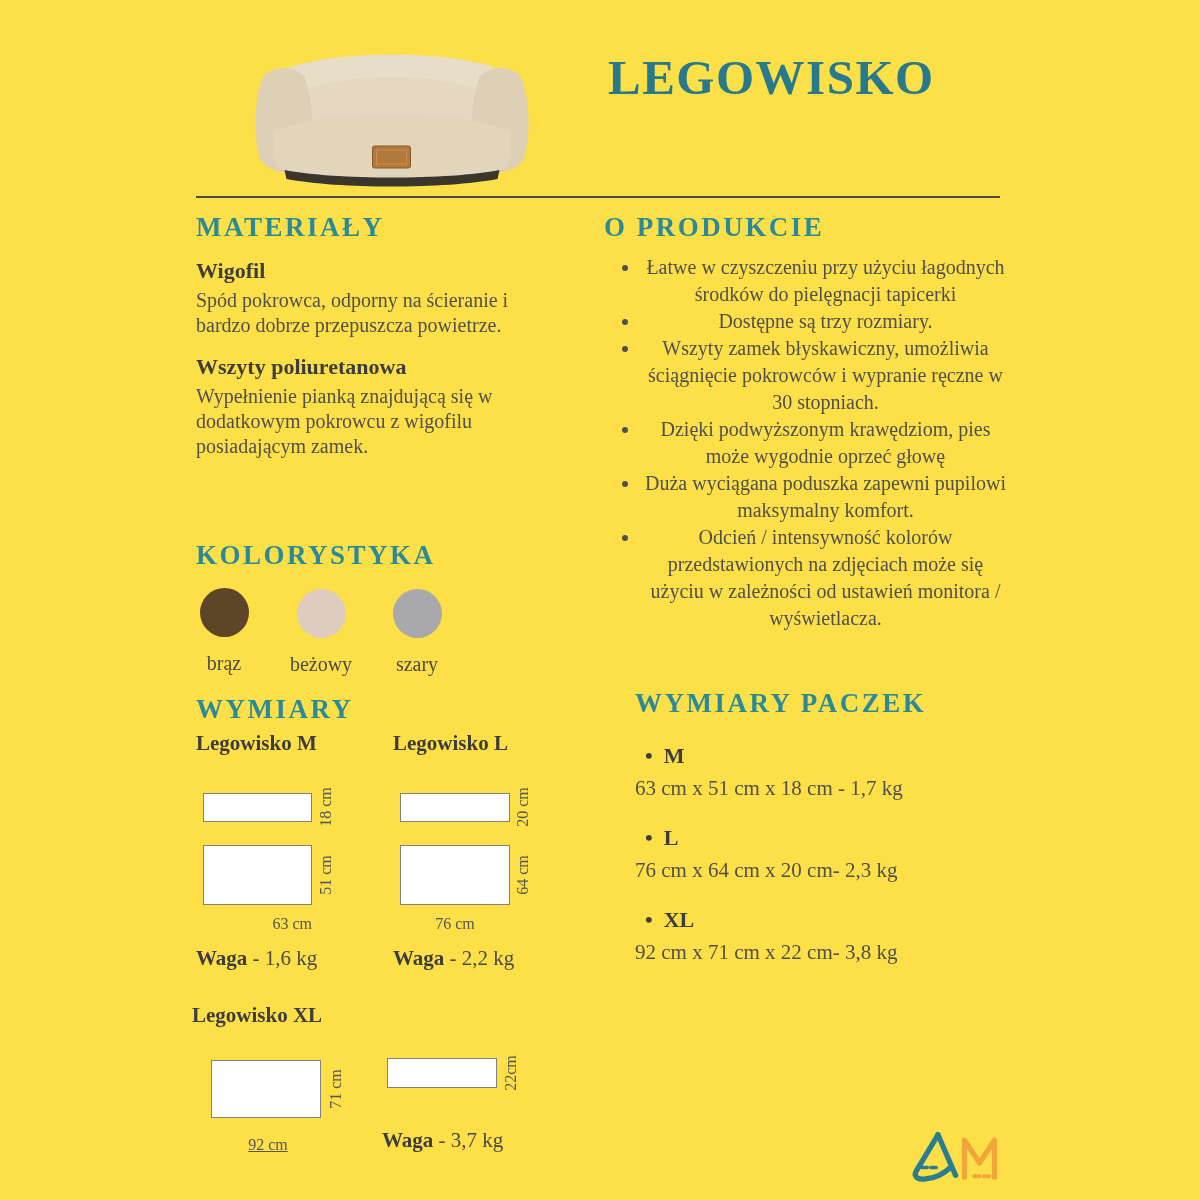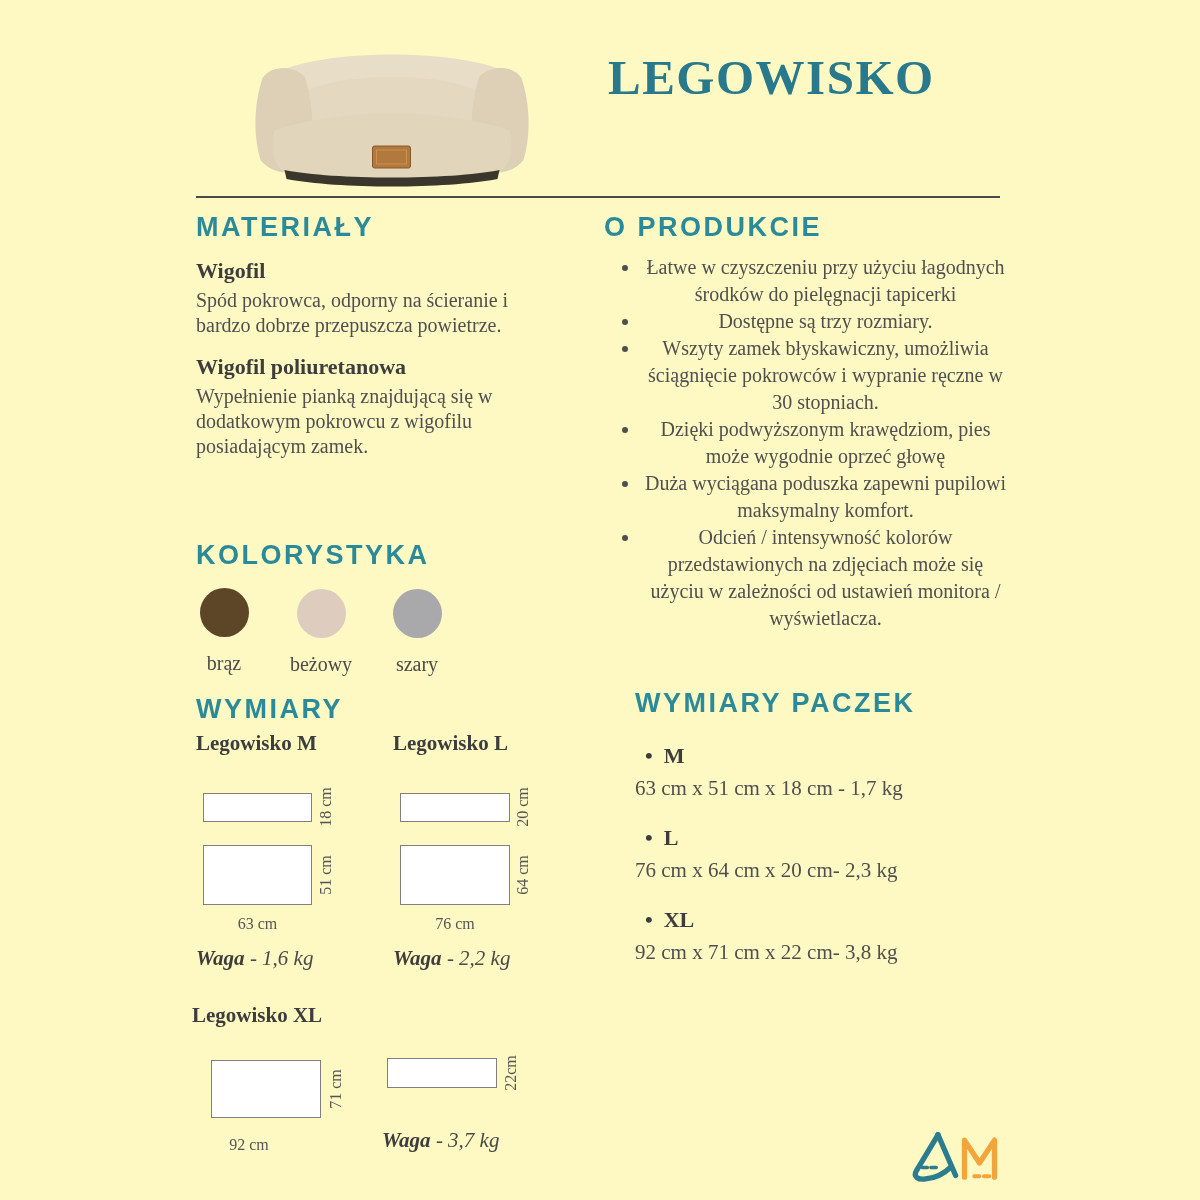--- a/index.html
+++ b/index.html
@@ -1,22 +1,22 @@
 <!DOCTYPE html>
 <html style="--teal: #2b8a99; --title_teal: #27798b; --logo_teal: #2a7d8e; --logo_orange: #f2a53a;"><head>
 <meta charset="utf-8">
 <style>
   html,body { margin:0; padding:0; background:#ffffff; }
   .page {
-    position:relative; width:1200px; height:1200px; background:#fef9c3;
+    position:relative; width:1200px; height:1200px; background:#fde047;
     font-family:"Liberation Serif","DejaVu Serif",serif; color:#4f4f4f; overflow:hidden;
   }
   
   .sec-h {
-    margin:0; font-family:Liberation Sans, sans-serif;
+    margin:0; font-family:Liberation Serif, serif;
     font-size:27px; font-weight:600; letter-spacing:2.5px;
     color:var(--teal,#2b8a99); line-height:30px;
   }
   
   .hero-photo { position:absolute; left:214px; top:22px; width:356px; height:168px; }
   .page-title {
     position:absolute; left:608px; top:52px; margin:0;
     font-family:"Liberation Serif","DejaVu Serif",serif; font-weight:700;
     font-size:49px; line-height:52px; letter-spacing:1.5px; color:var(--title_teal,#27798b);
   }
@@ -36,21 +36,21 @@
   .swatch-l { margin-top:15px; font-size:20px; color:#4a4a4a; line-height:22px; }
   
   .wym-h { position:absolute; left:196px; top:694px; }
   .diag-title { position:absolute; margin:0; font-size:21px; font-weight:700; color:#3d3d3d; line-height:24px; }
   .dim-rect { position:absolute; border:1px solid #808080; background:#ffffff; box-sizing:border-box; }
   .vlabel {
     position:absolute; width:60px; height:16px; line-height:16px; text-align:center;
     font-size:16px; color:#555; transform:rotate(-90deg); white-space:nowrap;
   }
   .hlabel { position:absolute; text-align:center; font-size:16px; color:#555; }
-  .waga { position:absolute; font-size:21px; color:#4a4a4a;font-style:italic; }
+  .waga { position:absolute; font-size:21px; color:#4a4a4a; }
   .waga b { color:#3d3d3d; }
   
   .paczek-block { position:absolute; left:635px; top:688px; width:380px; }
   .pkg { margin-top:26px; }
   .pkg-size { padding-left:10px; font-size:22px; font-weight:700; color:#3d3d3d; line-height:24px; }
   .pkg-size::before { content:"•\00a0\00a0"; font-weight:700; color:#3d3d3d; }
   .pkg-dims { margin-top:8px; font-size:21px; color:#4f4f4f; line-height:24px; }
   
   .brand-logo { position:absolute; left:900px; top:1128px; width:106px; height:56px; }
   .logo-a   { stroke:var(--logo_teal,#2a7d8e);   fill:none; stroke-width:6;   stroke-linecap:round; stroke-linejoin:round; }
@@ -80,21 +80,21 @@
 
   <div class="divider"></div>
 
   <div class="materials-block">
     <h2 class="sec-h">MATERIAŁY</h2>
     <div>
       <div class="mat-name">Wigofil</div>
       <div class="mat-desc">Spód pokrowca, odporny na ścieranie i bardzo dobrze przepuszcza powietrze.</div>
     </div>
     <div>
-      <div class="mat-name">Wigofil poliuretanowa</div>
+      <div class="mat-name">Wszyty poliuretanowa</div>
       <div class="mat-desc">Wypełnienie pianką znajdującą się w dodatkowym pokrowcu z wigofilu posiadającym zamek.</div>
     </div>
   </div>
 
   <div class="about-block">
     <h2 class="sec-h">O PRODUKCIE</h2>
     <ul class="about-list">
       <li>Łatwe w czyszczeniu przy użyciu łagodnych środków do pielęgnacji tapicerki</li>
       <li>Dostępne są trzy rozmiary.</li>
       <li>Wszyty zamek błyskawiczny, umożliwia ściągnięcie pokrowców i wypranie ręczne w 30 stopniach.</li>
@@ -118,41 +118,41 @@
     <div class="swatch-l">szary</div>
   </div>
 
   <h2 class="sec-h wym-h">WYMIARY</h2>
 
   <h3 class="diag-title" style="left:196px; top:731px;">Legowisko M</h3>
   <div class="dim-rect" style="left:203px; top:793px; width:109px; height:29px;"></div>
   <div class="vlabel" style="left:296px; top:799px;">18 cm</div>
   <div class="dim-rect" style="left:203px; top:845px; width:109px; height:60px;"></div>
   <div class="vlabel" style="left:296px; top:867px;">51 cm</div>
-  <div class="hlabel" style="left:203px; top:915px; width:109px;">63 cm</div>
+  <div class="hlabel" style="left:203px; top:915px; width:109px;text-align:right;">63 cm</div>
   <div class="waga" style="left:196px; top:946px;">
     <b>Waga</b>
     <span>- 1,6 kg</span>
   </div>
 
   <h3 class="diag-title" style="left:393px; top:731px;">Legowisko L</h3>
   <div class="dim-rect" style="left:400px; top:793px; width:110px; height:29px;"></div>
   <div class="vlabel" style="left:493px; top:799px;">20 cm</div>
   <div class="dim-rect" style="left:400px; top:845px; width:110px; height:60px;"></div>
   <div class="vlabel" style="left:493px; top:867px;">64 cm</div>
   <div class="hlabel" style="left:400px; top:915px; width:110px;">76 cm</div>
   <div class="waga" style="left:393px; top:946px;">
     <b>Waga</b>
     <span>- 2,2 kg</span>
   </div>
 
   <h3 class="diag-title" style="left:192px; top:1003px;">Legowisko XL</h3>
   <div class="dim-rect" style="left:211px; top:1060px; width:110px; height:58px;"></div>
   <div class="vlabel" style="left:306px; top:1081px;">71 cm</div>
-  <div class="hlabel" style="left:194px; top:1136px; width:110px;">92 cm</div>
+  <div class="hlabel" style="left:213px; top:1136px; width:110px;text-decoration:underline;">92 cm</div>
   <div class="dim-rect" style="left:387px; top:1058px; width:110px; height:30px;"></div>
   <div class="vlabel" style="left:481px; top:1065px;">22cm</div>
   <div class="waga" style="left:382px; top:1128px;">
     <b>Waga</b>
     <span>-  3,7 kg</span>
   </div>
 
   <div class="paczek-block">
     <h2 class="sec-h">WYMIARY PACZEK</h2>
     <div class="pkg">

